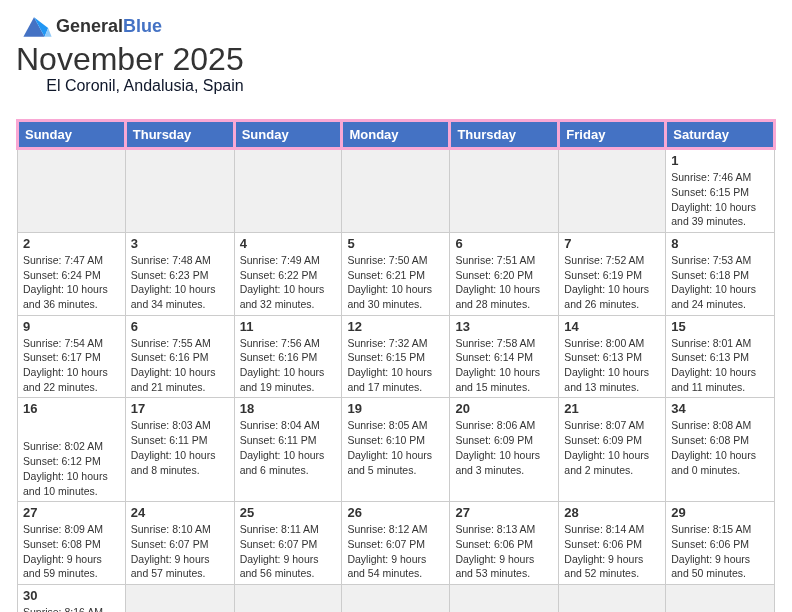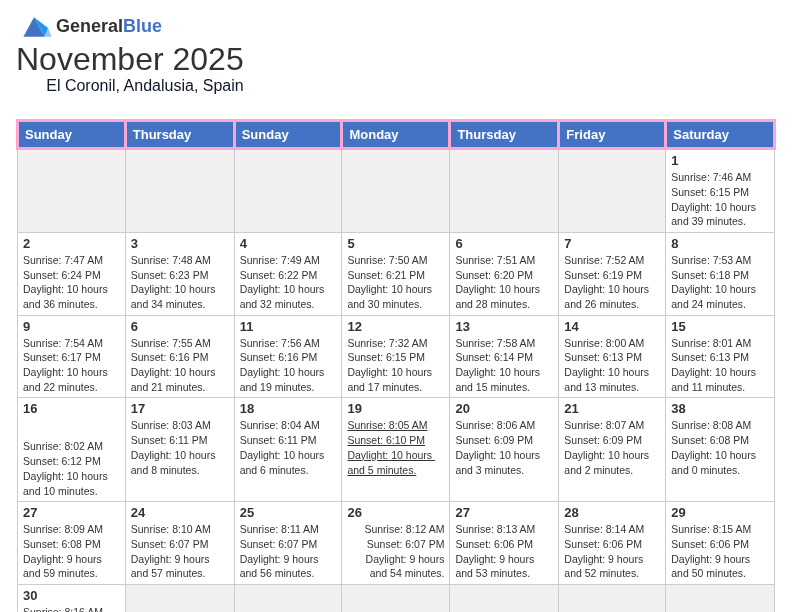--- a/index.html
+++ b/index.html
@@ -244,38 +244,38 @@
 Daylight: 10 hours and 8 minutes.</div>
           </td>
           <td>
             <span class="day-num">18</span>
             <div class="day-info" style="white-space: pre-wrap;">Sunrise: 8:04 AM
 Sunset: 6:11 PM
 Daylight: 10 hours and 6 minutes.</div>
           </td>
           <td>
             <span class="day-num">19</span>
-            <div class="day-info" style="white-space: pre-wrap; text-decoration: underline;">Sunrise: 8:05 AM
+            <div class="day-info" style="white-space: pre-wrap;">Sunrise: 8:05 AM
 Sunset: 6:10 PM
 Daylight: 10 hours and 5 minutes.</div>
           </td>
           <td>
             <span class="day-num">20</span>
             <div class="day-info" style="white-space: pre-wrap;">Sunrise: 8:06 AM
 Sunset: 6:09 PM
 Daylight: 10 hours and 3 minutes.</div>
           </td>
           <td>
             <span class="day-num">21</span>
             <div class="day-info" style="white-space: pre-wrap;">Sunrise: 8:07 AM
 Sunset: 6:09 PM
 Daylight: 10 hours and 2 minutes.</div>
           </td>
           <td>
-            <span class="day-num">38</span>
+            <span class="day-num">34</span>
             <div class="day-info" style="white-space: pre-wrap;">Sunrise: 8:08 AM
 Sunset: 6:08 PM
 Daylight: 10 hours and 0 minutes.</div>
           </td>
         </tr>
         <tr>
           <td>
             <span class="day-num">27</span>
             <div class="day-info" style="white-space: pre-wrap;">Sunrise: 8:09 AM
 Sunset: 6:08 PM
@@ -288,21 +288,21 @@
 Daylight: 9 hours and 57 minutes.</div>
           </td>
           <td>
             <span class="day-num">25</span>
             <div class="day-info" style="white-space: pre-wrap;">Sunrise: 8:11 AM
 Sunset: 6:07 PM
 Daylight: 9 hours and 56 minutes.</div>
           </td>
           <td>
             <span class="day-num">26</span>
-            <div class="day-info" style="white-space: pre-wrap; text-align: right;">Sunrise: 8:12 AM
+            <div class="day-info" style="white-space: pre-wrap;">Sunrise: 8:12 AM
 Sunset: 6:07 PM
 Daylight: 9 hours and 54 minutes.</div>
           </td>
           <td>
             <span class="day-num">27</span>
             <div class="day-info" style="white-space: pre-wrap;">Sunrise: 8:13 AM
 Sunset: 6:06 PM
 Daylight: 9 hours and 53 minutes.</div>
           </td>
           <td>

